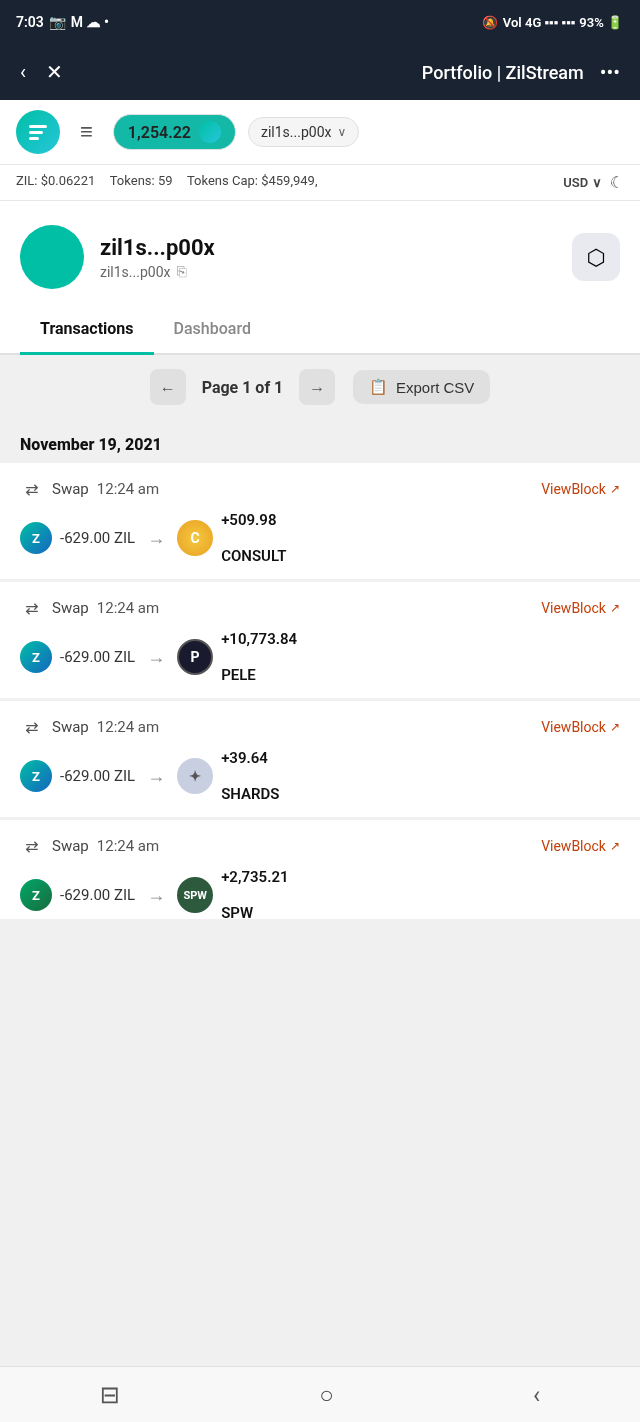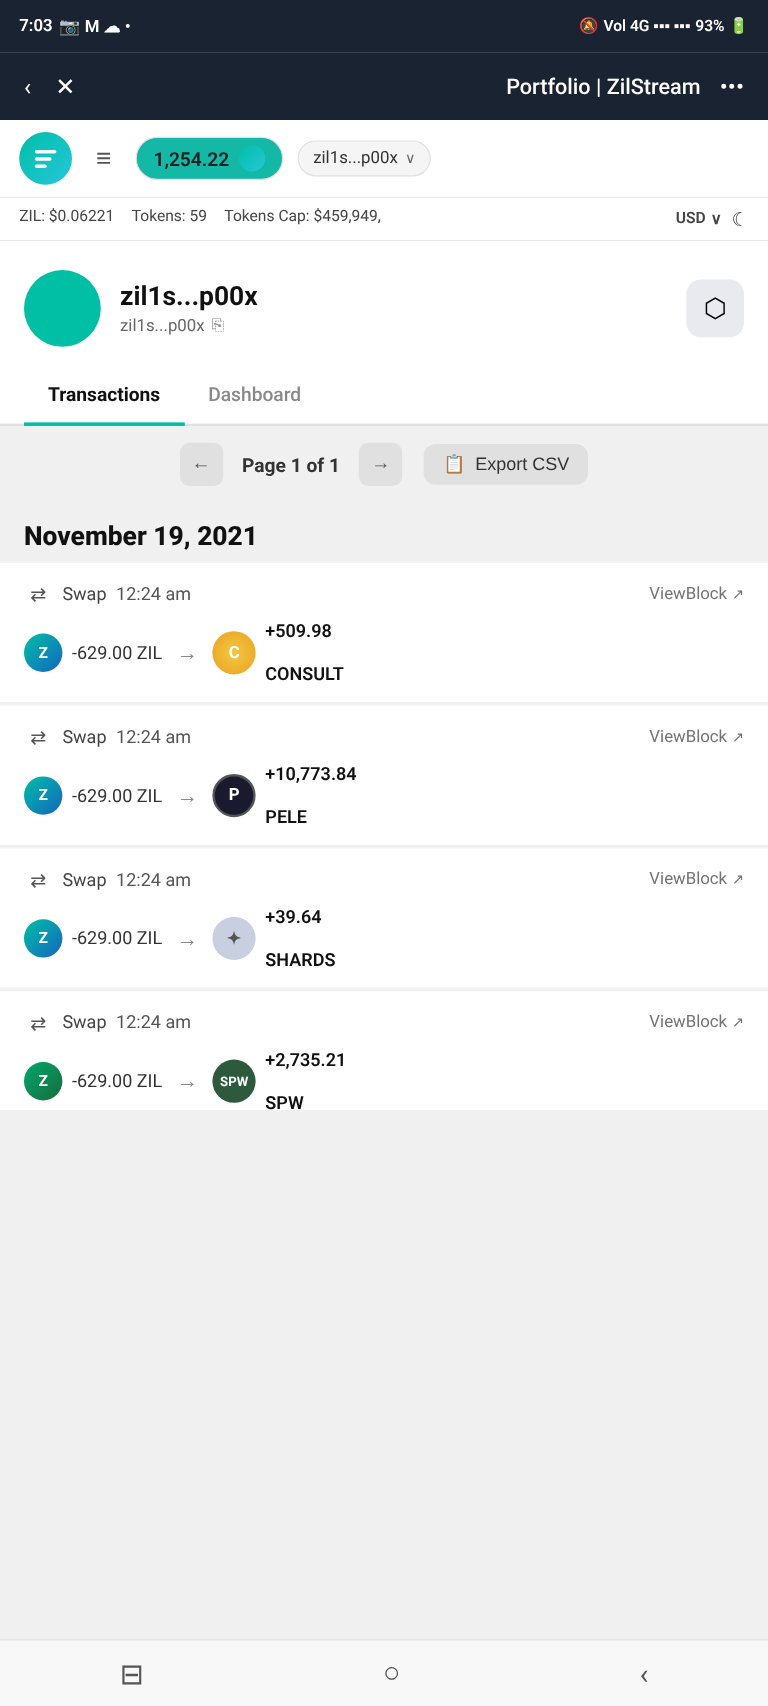--- a/index.html
+++ b/index.html
@@ -241,21 +241,21 @@
       cursor: pointer;
       border: none;
       font-weight: 500;
       margin-left: 8px;
     }
 
     
     .date-header {
       background: #f0f0f0;
       padding: 16px 20px 8px 20px;
-      font-size: 22px;
+      font-size: 16px;
       font-weight: 800;
       color: #111;
     }
 
     
     .tx-card {
       background: white;
       margin: 0 0 2px 0;
       padding: 14px 20px;
       border-top: 1px solid #f0f0f0;
@@ -278,21 +278,21 @@
       height: 24px;
       display: flex;
       align-items: center;
       justify-content: center;
       font-size: 16px;
       color: #555;
     }
     .tx-time { font-size: 15px; color: #555; }
     .viewblock-link {
       font-size: 14px;
-      color: #737373;
+      color: #c2410c;
       display: flex;
       align-items: center;
       gap: 4px;
       cursor: pointer;
       margin-left: 40px;
     }
     .external-icon { font-size: 12px; }
 
     .tx-amounts {
       display: flex;

